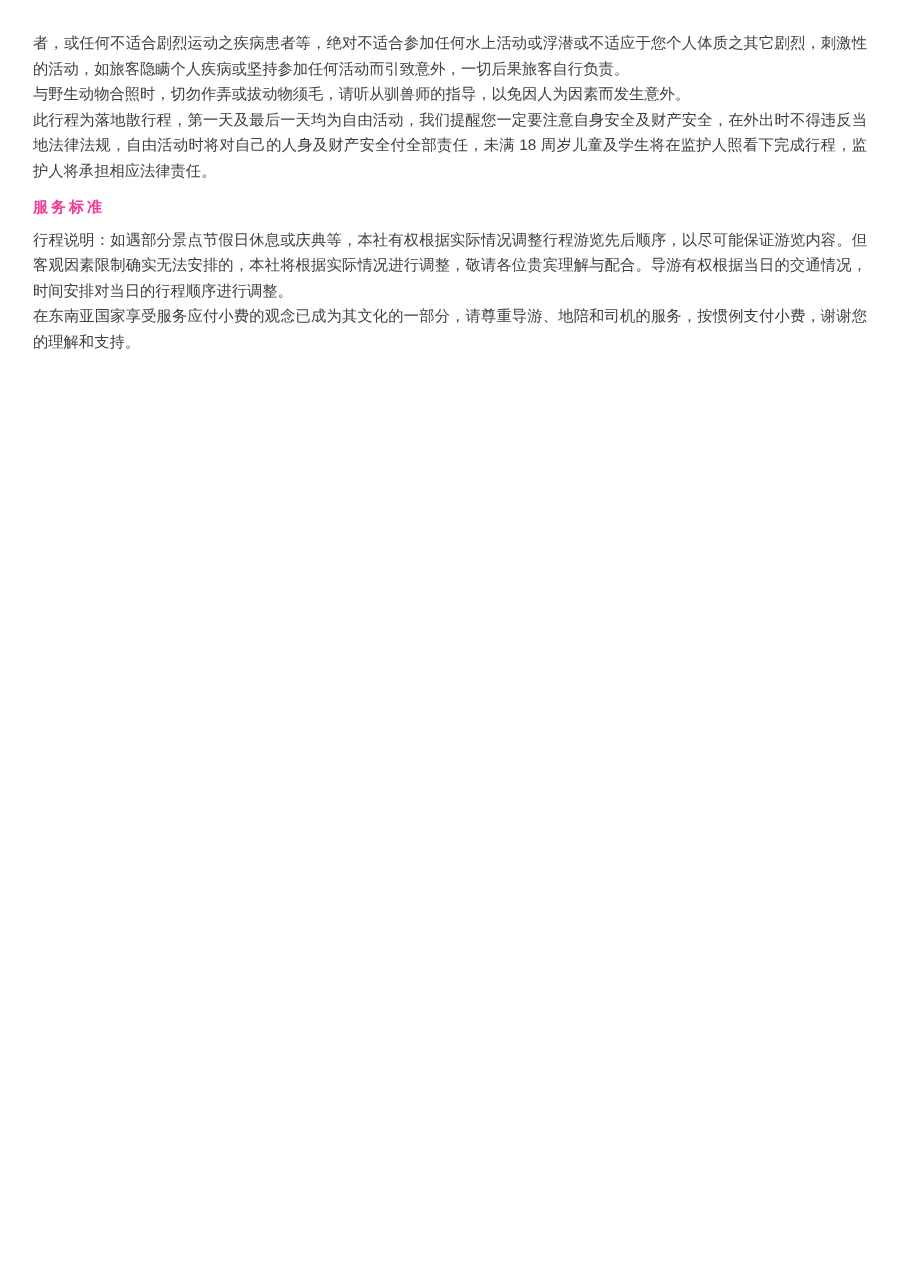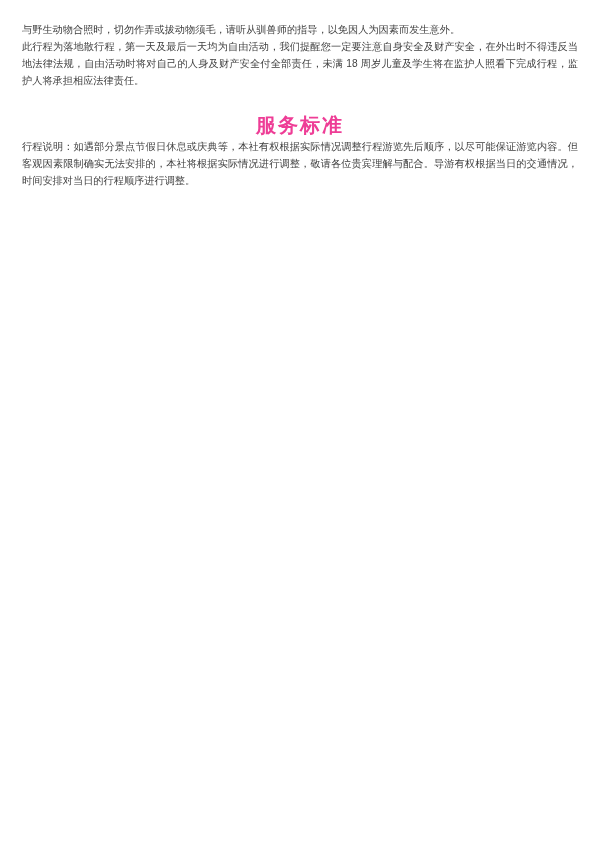--- a/index.html
+++ b/index.html
@@ -23,35 +23,36 @@
   .doc-text p {
     margin: 0;
     font-size: 10.2px;
     line-height: 17px;
     color: #3f3f3f;
     text-align: justify;
     letter-spacing: 0;
     word-break: break-all;
   }
   h2.section-heading {
-    margin: 25px 0 2px 0;
-    text-align: center;
-    font-size: 20px;
+    margin: 5px 0 2px 0;
+    font-size: 10px;
     line-height: 22px;
     font-weight: bold;
     letter-spacing: 2px;
   }
 </style>
 </head>
 <body>
 
 <div class="doc-page">
   <div class="doc-text">
+    <p>者，或任何不适合剧烈运动之疾病患者等，绝对不适合参加任何水上活动或浮潜或不适应于您个人体质之其它剧烈，刺激性的活动，如旅客隐瞒个人疾病或坚持参加任何活动而引致意外，一切后果旅客自行负责。</p>
     <p>与野生动物合照时，切勿作弄或拔动物须毛，请听从驯兽师的指导，以免因人为因素而发生意外。</p>
     <p>此行程为落地散行程，第一天及最后一天均为自由活动，我们提醒您一定要注意自身安全及财产安全，在外出时不得违反当地法律法规，自由活动时将对自己的人身及财产安全付全部责任，未满 18 周岁儿童及学生将在监护人照看下完成行程，监护人将承担相应法律责任。</p>
   </div>
 
   <h2 class="section-heading" style="color: rgb(238, 61, 150);">服务标准</h2>
 
   <div class="doc-text">
     <p>行程说明：如遇部分景点节假日休息或庆典等，本社有权根据实际情况调整行程游览先后顺序，以尽可能保证游览内容。但客观因素限制确实无法安排的，本社将根据实际情况进行调整，敬请各位贵宾理解与配合。导游有权根据当日的交通情况，时间安排对当日的行程顺序进行调整。</p>
+    <p>在东南亚国家享受服务应付小费的观念已成为其文化的一部分，请尊重导游、地陪和司机的服务，按惯例支付小费，谢谢您的理解和支持。</p>
   </div>
 </div>
 
 </body></html>

